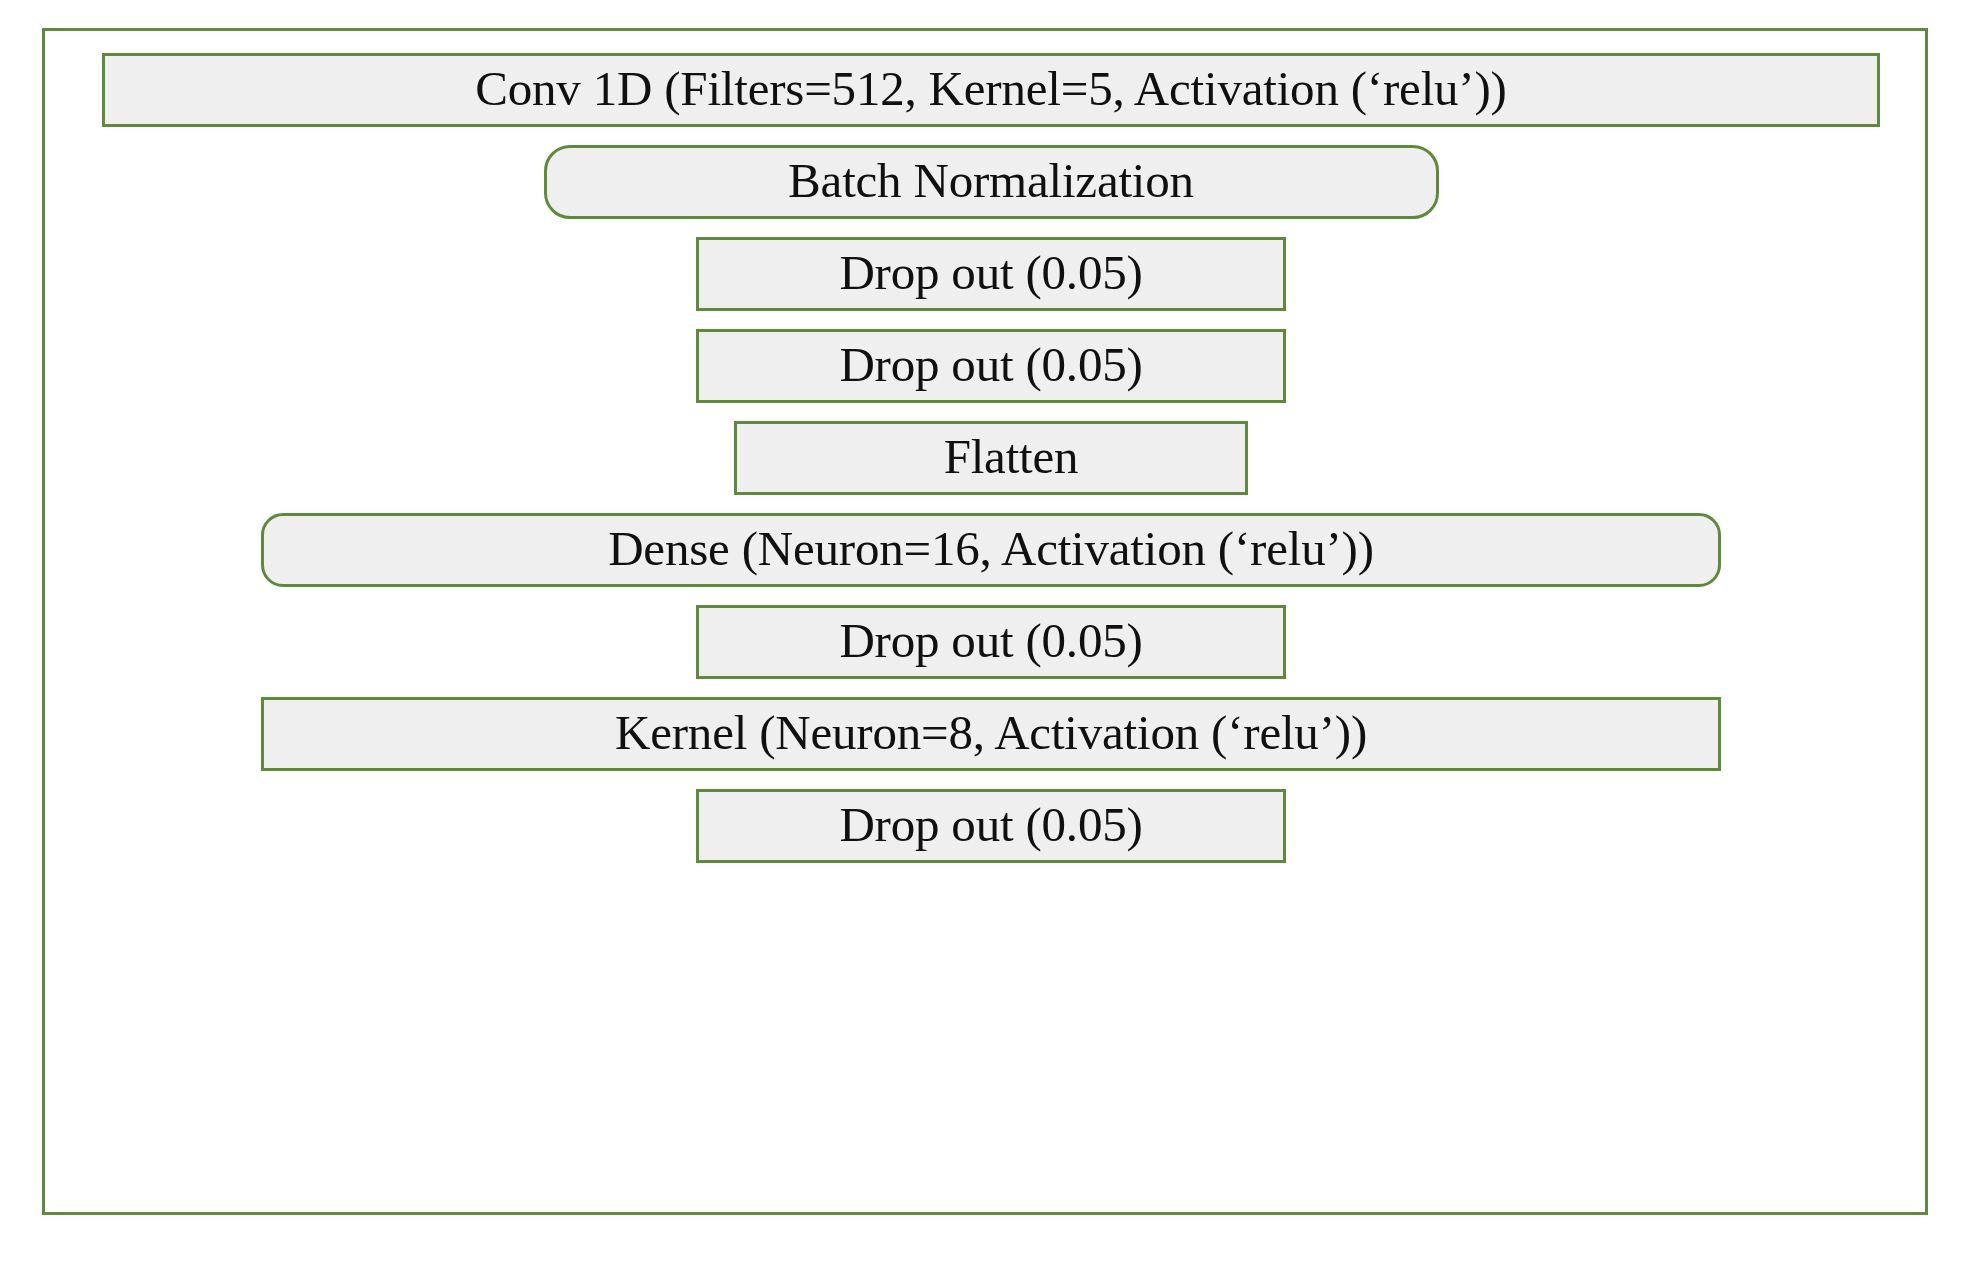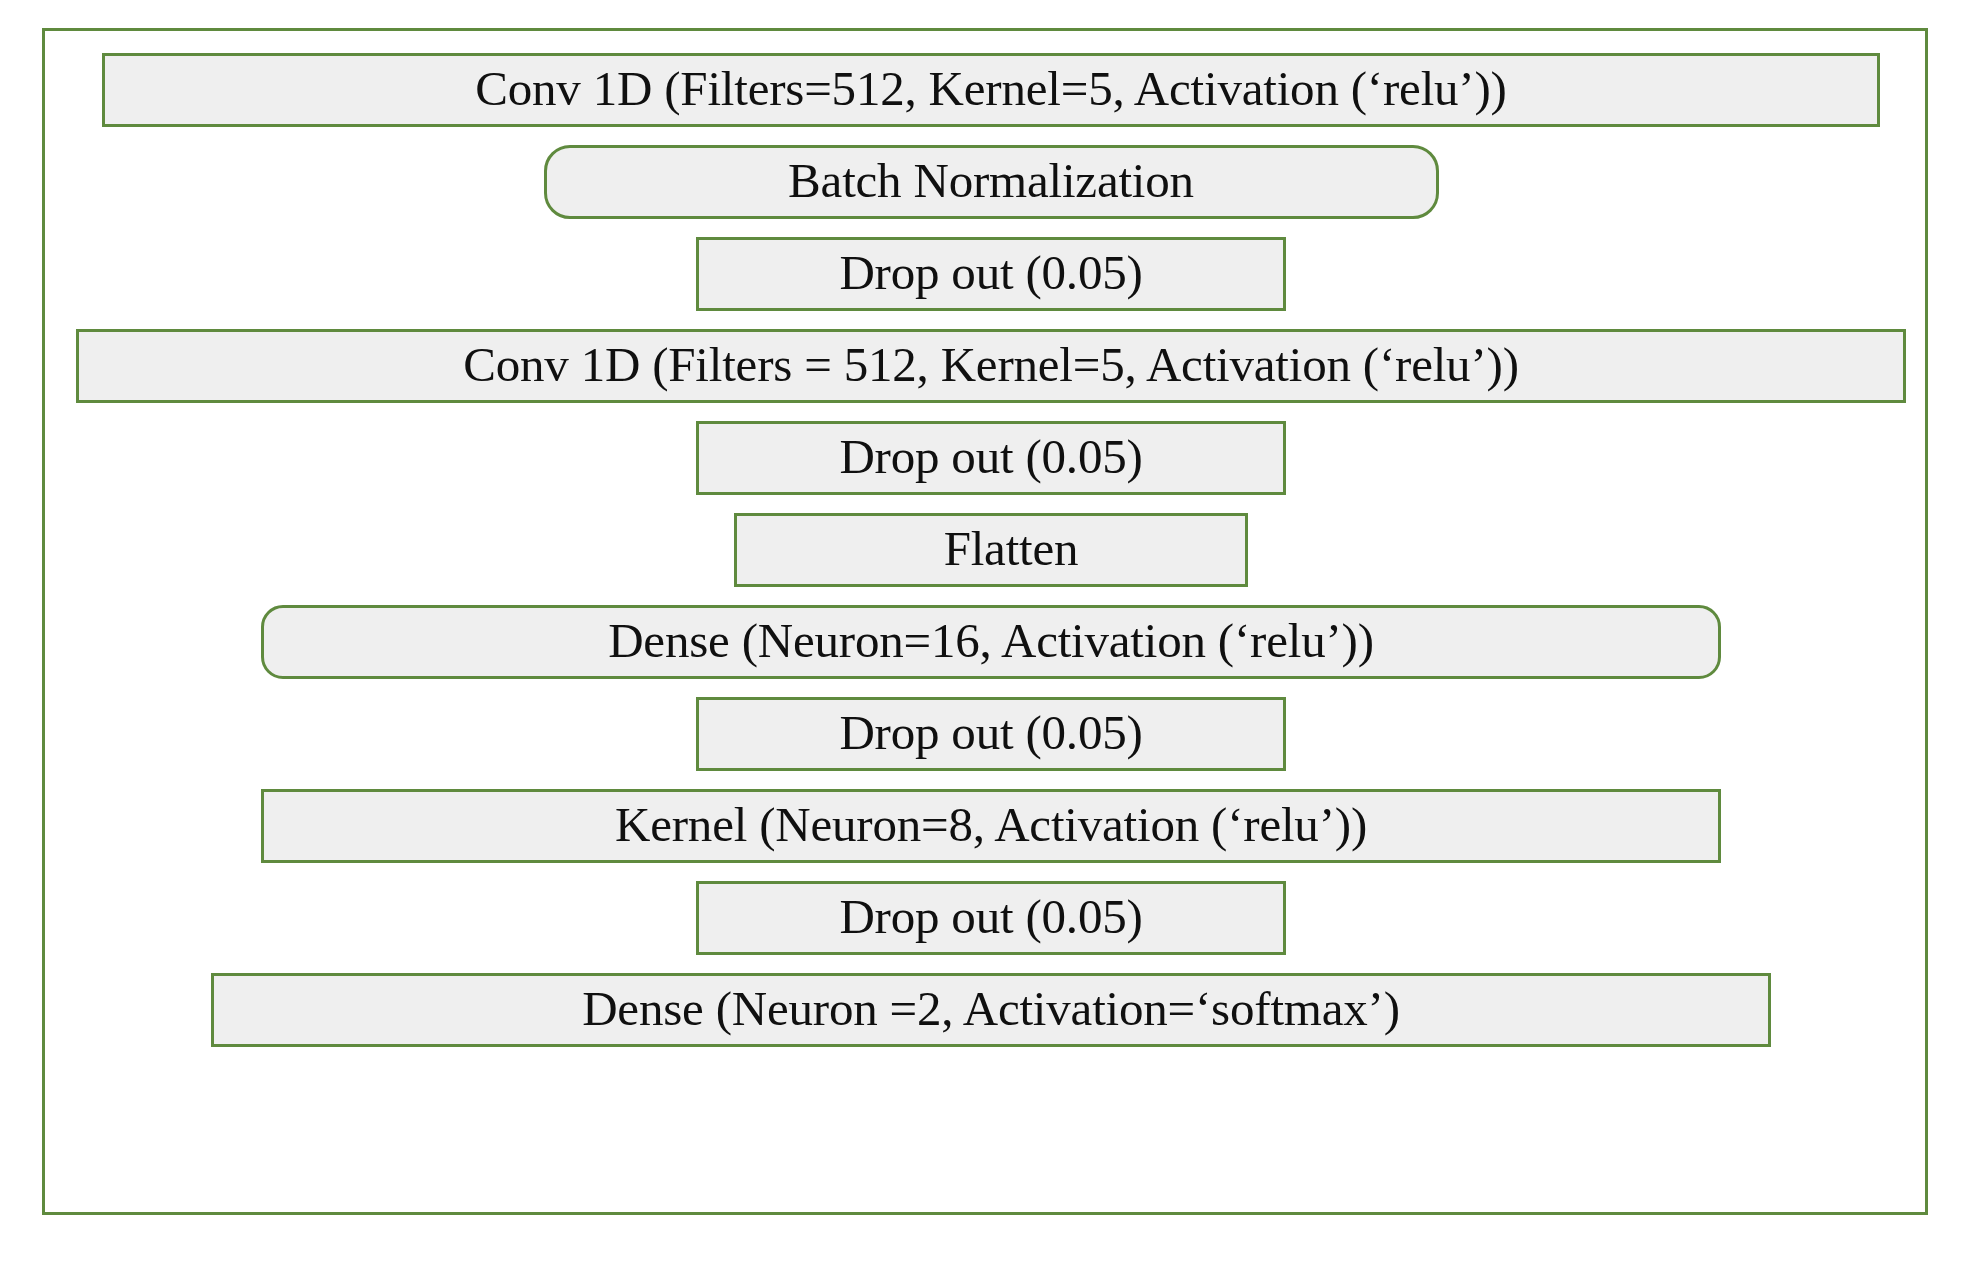--- a/index.html
+++ b/index.html
@@ -94,23 +94,20 @@
       </div>
 
       <div class="layer-box w-bn">
         <span class="txt">Batch Normalization</span>
       </div>
 
       <div class="layer-box w-drop">
         <span class="txt">Drop out (0.05)</span>
       </div>
 
-      <div class="layer-box w-conv2">
-        <span class="txt">Conv 1D (Filters = 512, Kernel=5, Activation (‘relu’))</span>
-      </div>
 
       <div class="layer-box w-drop">
         <span class="txt">Drop out (0.05)</span>
       </div>
 
       <div class="layer-box w-flatten">
         <span class="txt">Flatten</span>
       </div>
 
       <div class="layer-box w-dense16">
@@ -122,19 +119,16 @@
       </div>
 
       <div class="layer-box w-dense8">
         <span class="txt">Kernel (Neuron=8, Activation (‘relu’))</span>
       </div>
 
       <div class="layer-box w-drop">
         <span class="txt">Drop out (0.05)</span>
       </div>
 
-      <div class="layer-box w-dense2">
-        <span class="txt">Dense (Neuron =2, Activation=‘softmax’)</span>
-      </div>
 
     </div>
   </div>
 </div>
 
 </body></html>

